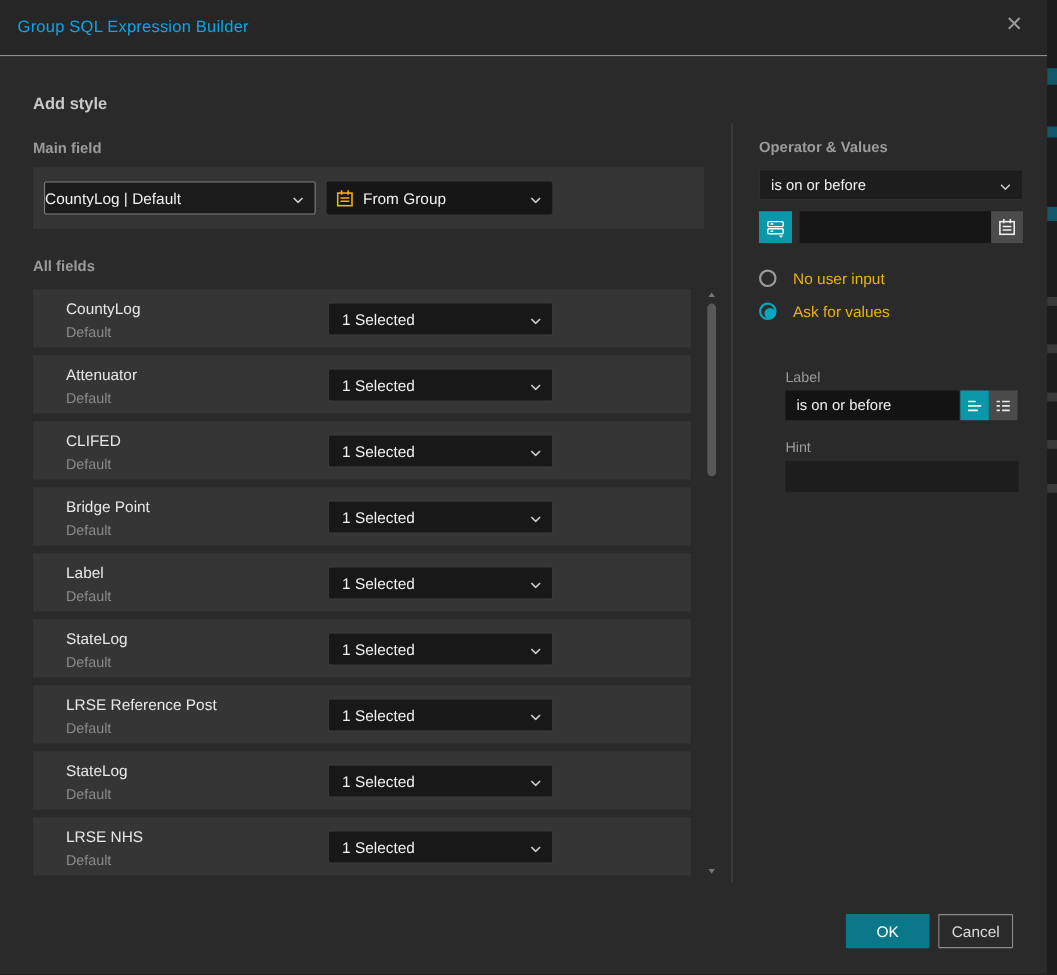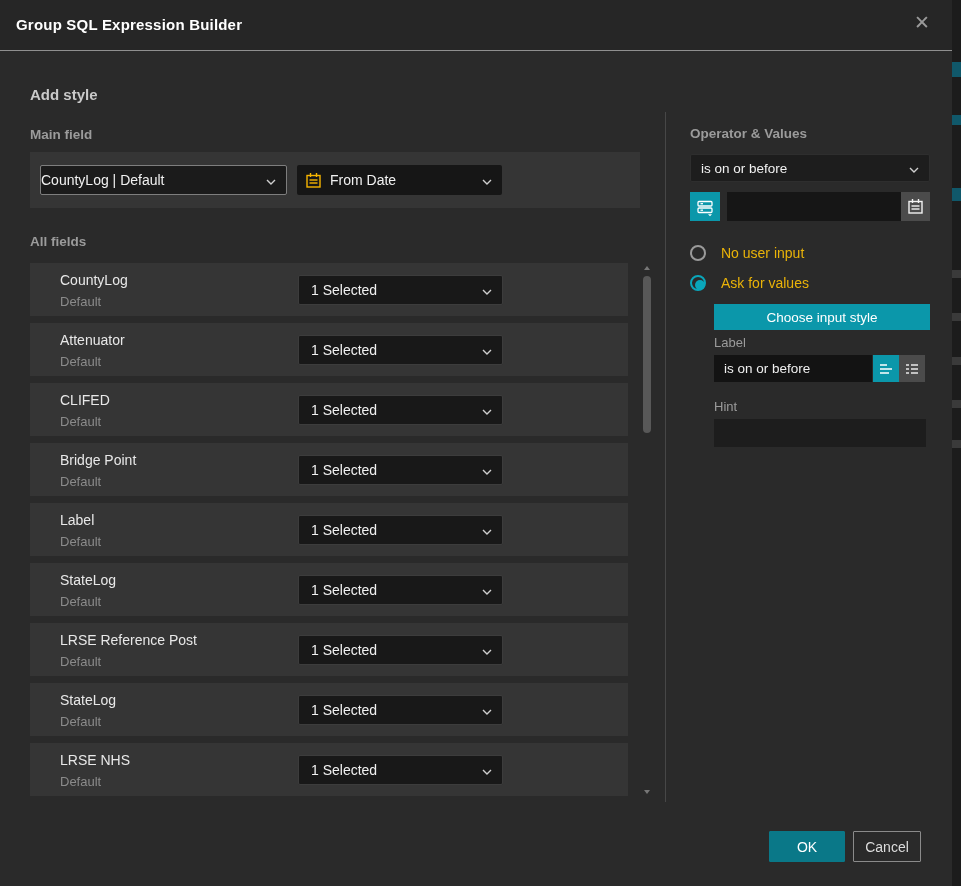--- a/index.html
+++ b/index.html
@@ -1,21 +1,21 @@
 <!DOCTYPE html>
 <html><head>
 <meta charset="utf-8">
 <style>
   html,body{margin:0;padding:0;background:#1b1b1b;}
   *{box-sizing:border-box;font-family:"Liberation Sans",sans-serif;}
   .dialog{position:relative;width:961px;height:886px;background:#2a2a2a;overflow:hidden;}
 
   
   .titlebar{position:absolute;left:0;top:0;width:952px;height:51px;background:#262626;border-bottom:1px solid #8f8f8f;}
-  .title{position:absolute;left:16px;top:16px;font-size:15px;font-weight:700;color:#ffffff;letter-spacing:.2px;}
+  .title{position:absolute;left:16px;top:16px;font-size:15px;font-weight:400;color:#0ea5e9;letter-spacing:.2px;}
   .close{position:absolute;right:22px;top:13px;font-size:19px;color:#9a9a9a;cursor:pointer;line-height:1;}
 
   
   .h-add{position:absolute;left:30px;top:86px;font-size:15px;font-weight:700;color:#c9c9c9;}
   .h-sub{position:absolute;font-size:13.5px;font-weight:700;color:#9b9b9b;}
 
   
   .mainfield-box{position:absolute;left:30px;top:152px;width:610px;height:56px;background:#353535;}
 
   .dd{position:absolute;display:flex;align-items:center;background:#1a1a1a;border-radius:2px;cursor:pointer;color:#f1f1f1;font-size:14px;}
@@ -99,21 +99,21 @@
         <svg width="17" height="17" viewBox="0 0 17 17">
             <g stroke="#f7b500" stroke-width="1.4" fill="none">
               <rect x="2" y="3.5" width="13" height="11.5"></rect>
               <line x1="5.5" y1="1" x2="5.5" y2="5"></line>
               <line x1="11.5" y1="1" x2="11.5" y2="5"></line>
               <line x1="4.5" y1="8" x2="12.5" y2="8"></line>
               <line x1="4.5" y1="11" x2="12.5" y2="11"></line>
             </g>
           </svg>
       </span>
-      <span class="lbl">From Date</span>
+      <span class="lbl">From Group</span>
       <span class="chev">
         <svg width="10" height="6" viewBox="0 0 10 6">
             <polyline points="1,1 5,5 9,1" fill="none" stroke="#cfcfcf" stroke-width="1.4"></polyline>
           </svg>
       </span>
     </div>
   </div>
 
   <div class="h-sub" style="left:30px;top:234px;">All fields</div>
 
@@ -253,21 +253,20 @@
 
   <div class="radio-row" style="top:245px;">
     <span class="radio"></span>
     <span class="rlbl">No user input</span>
   </div>
   <div class="radio-row" style="top:275px;">
     <span class="radio sel"></span>
     <span class="rlbl">Ask for values</span>
   </div>
 
-  <button class="choose-btn">Choose input style</button>
 
   <div class="lab" style="left:714px;top:335px;">Label</div>
   <input class="label-input" value="is on or before" style="">
   <div class="tog tog1">
     <svg width="16" height="16" viewBox="0 0 16 16">
         <g stroke="#fff" stroke-width="1.5">
           <line x1="2" y1="4" x2="9" y2="4"></line>
           <line x1="2" y1="8" x2="14" y2="8"></line>
           <line x1="2" y1="12" x2="11" y2="12"></line>
         </g>

